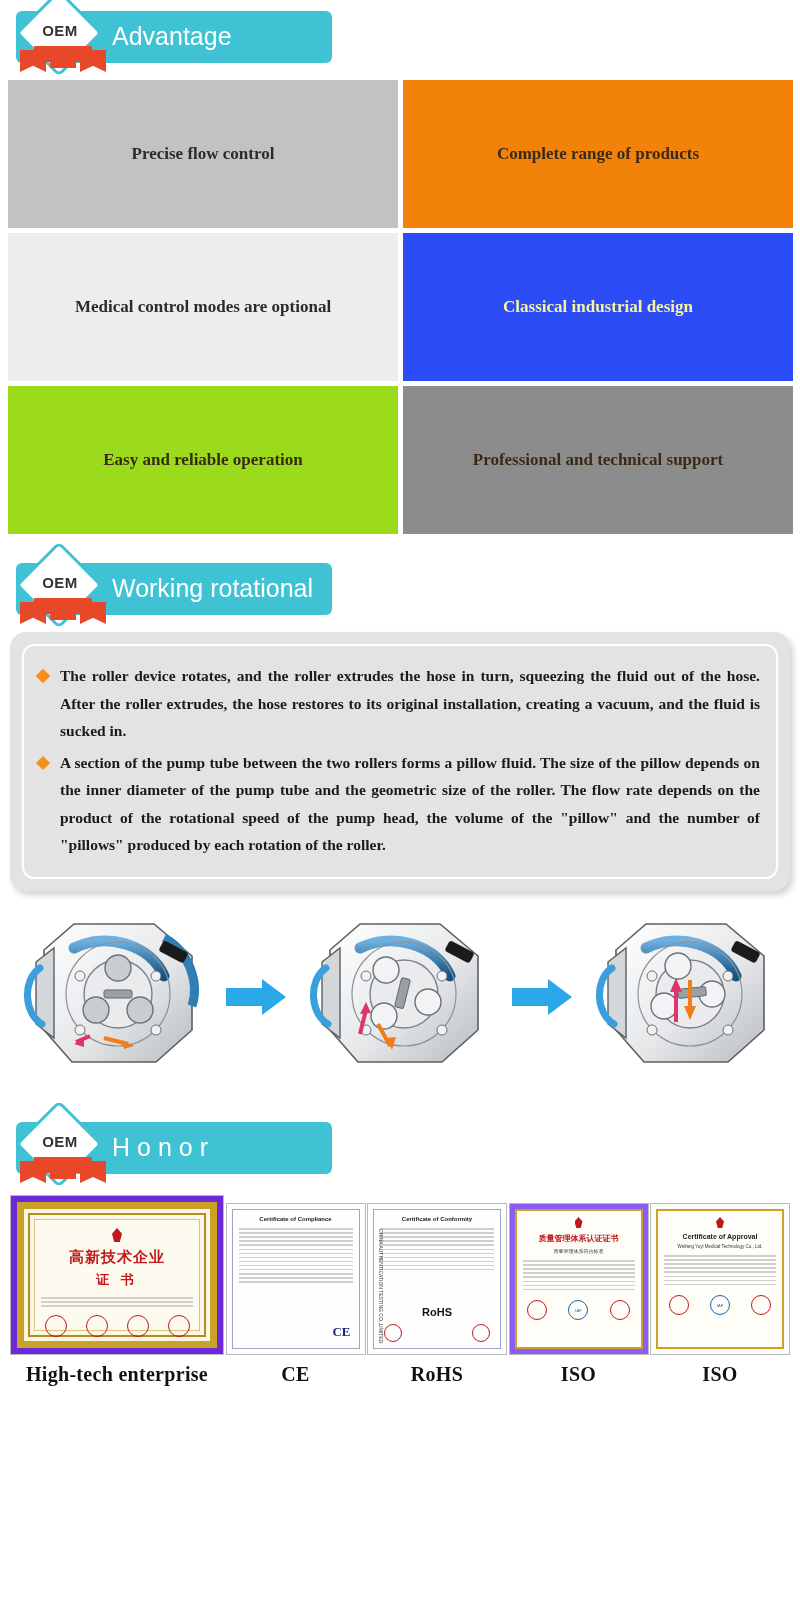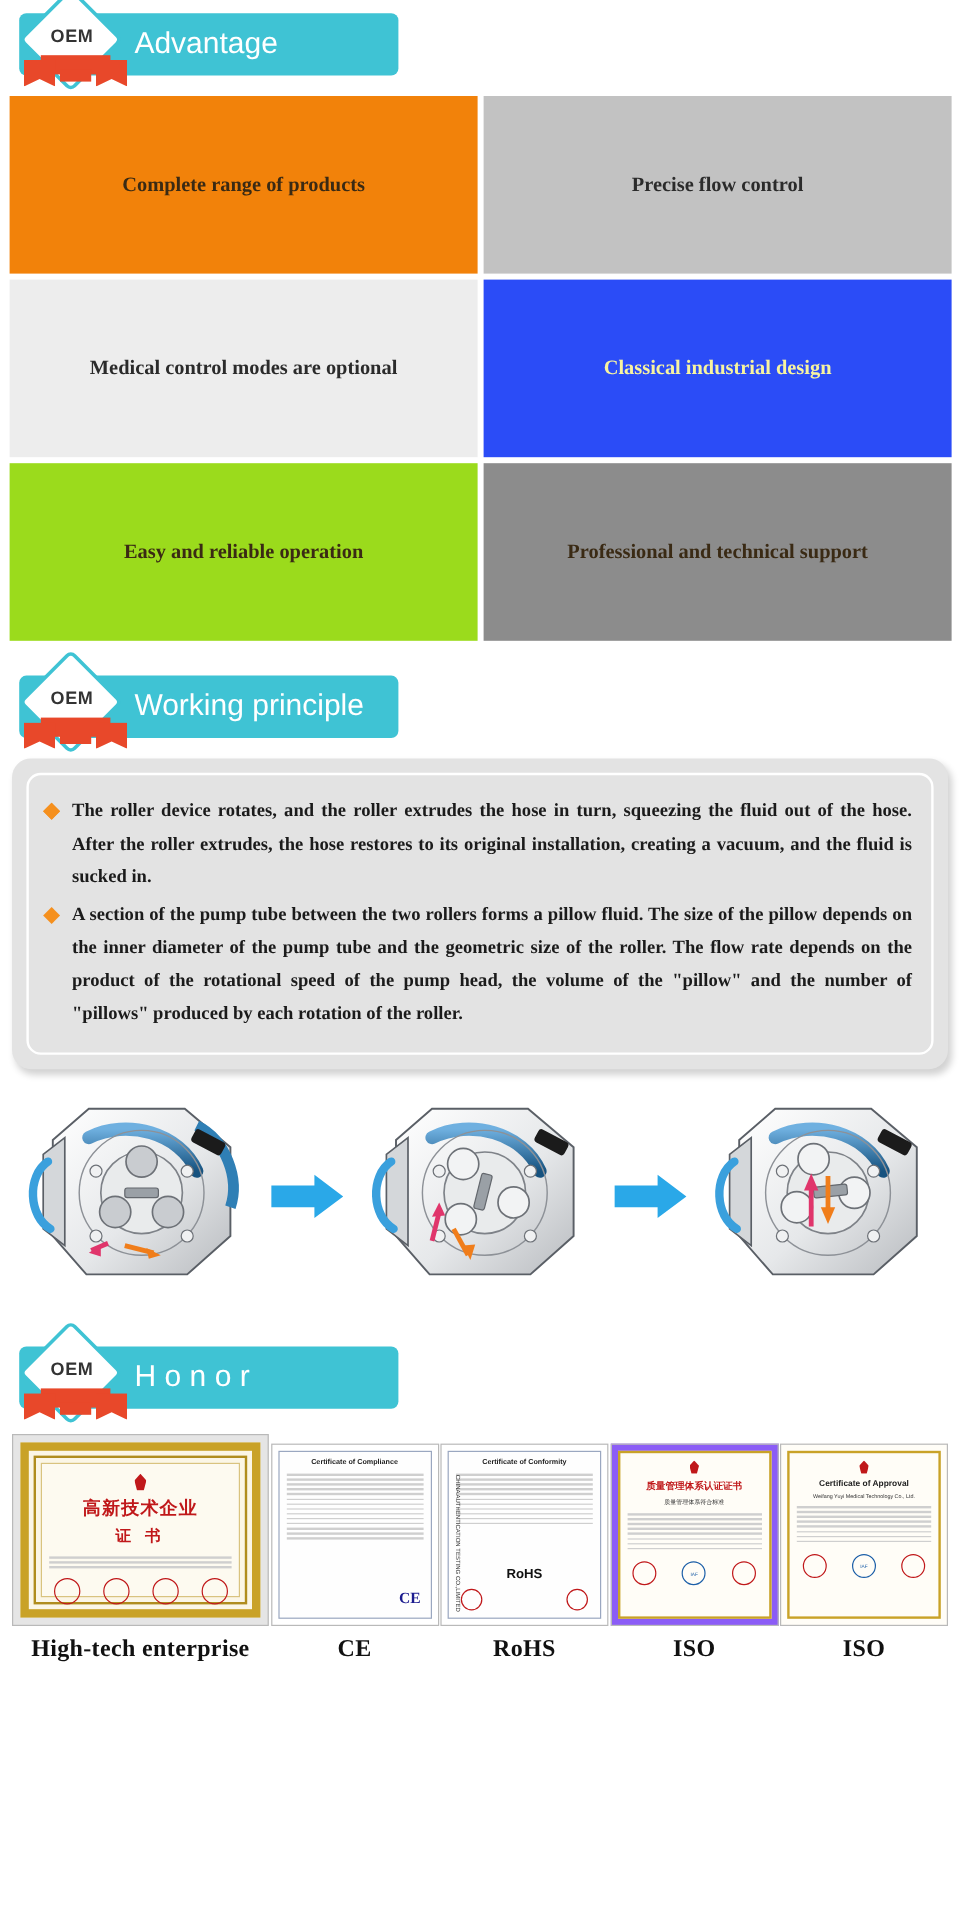--- a/index.html
+++ b/index.html
@@ -239,25 +239,25 @@
     <div class="rb-main"></div>
     <div class="rb-notch"></div>
     <div class="rb-left"></div>
     <div class="rb-right"></div>
   </div>
   <div class="banner-oem">OEM</div>
   <div class="banner-title">Advantage</div>
 </div>
 
 <div class="adv-grid">
+  <div class="adv-cell" style="background:#c2c2c2;color:#2b2b2b;">
+      <span>Precise flow control</span>
+    </div>
   <div class="adv-cell" style="background:#f2820a;color:#3a2a14;">
       <span>Complete range of products</span>
-    </div>
-  <div class="adv-cell" style="background:#c2c2c2;color:#2b2b2b;">
-      <span>Precise flow control</span>
     </div>
   <div class="adv-cell" style="background:#ededed;color:#2b2b2b;">
       <span>Medical control modes are optional</span>
     </div>
   <div class="adv-cell" style="background:#2b4cf7;color:#f7f3a0;">
       <span>Classical industrial design</span>
     </div>
   <div class="adv-cell" style="background:#9bdb1c;color:#3a2a14;">
       <span>Easy and reliable operation</span>
     </div>
@@ -269,21 +269,21 @@
 <div class="banner" style="margin-top:18px;">
   <div class="banner-plate"></div>
   <div class="banner-diamond"></div>
   <div class="ribbon">
     <div class="rb-main"></div>
     <div class="rb-notch"></div>
     <div class="rb-left"></div>
     <div class="rb-right"></div>
   </div>
   <div class="banner-oem">OEM</div>
-  <div class="banner-title">Working principle</div>
+  <div class="banner-title">Working rotational</div>
 </div>
 
 <div class="wp-wrap">
   <div class="wp-inner">
     <ul class="wp-list">
       <li class="wp-item">
         <span class="wp-bullet"></span>
       </li>
       <li class="wp-item">
         <span class="wp-bullet"></span>
@@ -417,21 +417,21 @@
     <div class="rb-left"></div>
     <div class="rb-right"></div>
   </div>
   <div class="banner-oem">OEM</div>
   <div class="banner-title spaced">Honor</div>
 </div>
 
 <div class="honor-row">
 
   <div class="cert cert-wide">
-    <div class="cert-img" style="background:#e5e5e5;">
+    <div class="cert-img" style="background:#6d28d9;">
       <div class="frame-gold">
         <div style="position:absolute;left:10px;right:10px;top:10px;bottom:10px;background:#fdfaf0;border:1px solid #d9c37f;">
           <div style="text-align:center;margin-top:8px;">
             <div style="width:10px;height:14px;margin:0 auto;background:#c0181a;clip-path:polygon(50% 0,100% 40%,78% 100%,22% 100%,0 40%);"></div>
           </div>
           <div class="cn-red" style="text-align:center;font-size:15px;margin-top:6px;letter-spacing:1px;">高新技术企业</div>
           <div class="cn-red" style="text-align:center;font-size:13px;margin-top:4px;letter-spacing:4px;">证 书</div>
           <div class="doc-lines" style="margin-top:8px;">
               <div></div>
               <div></div>

